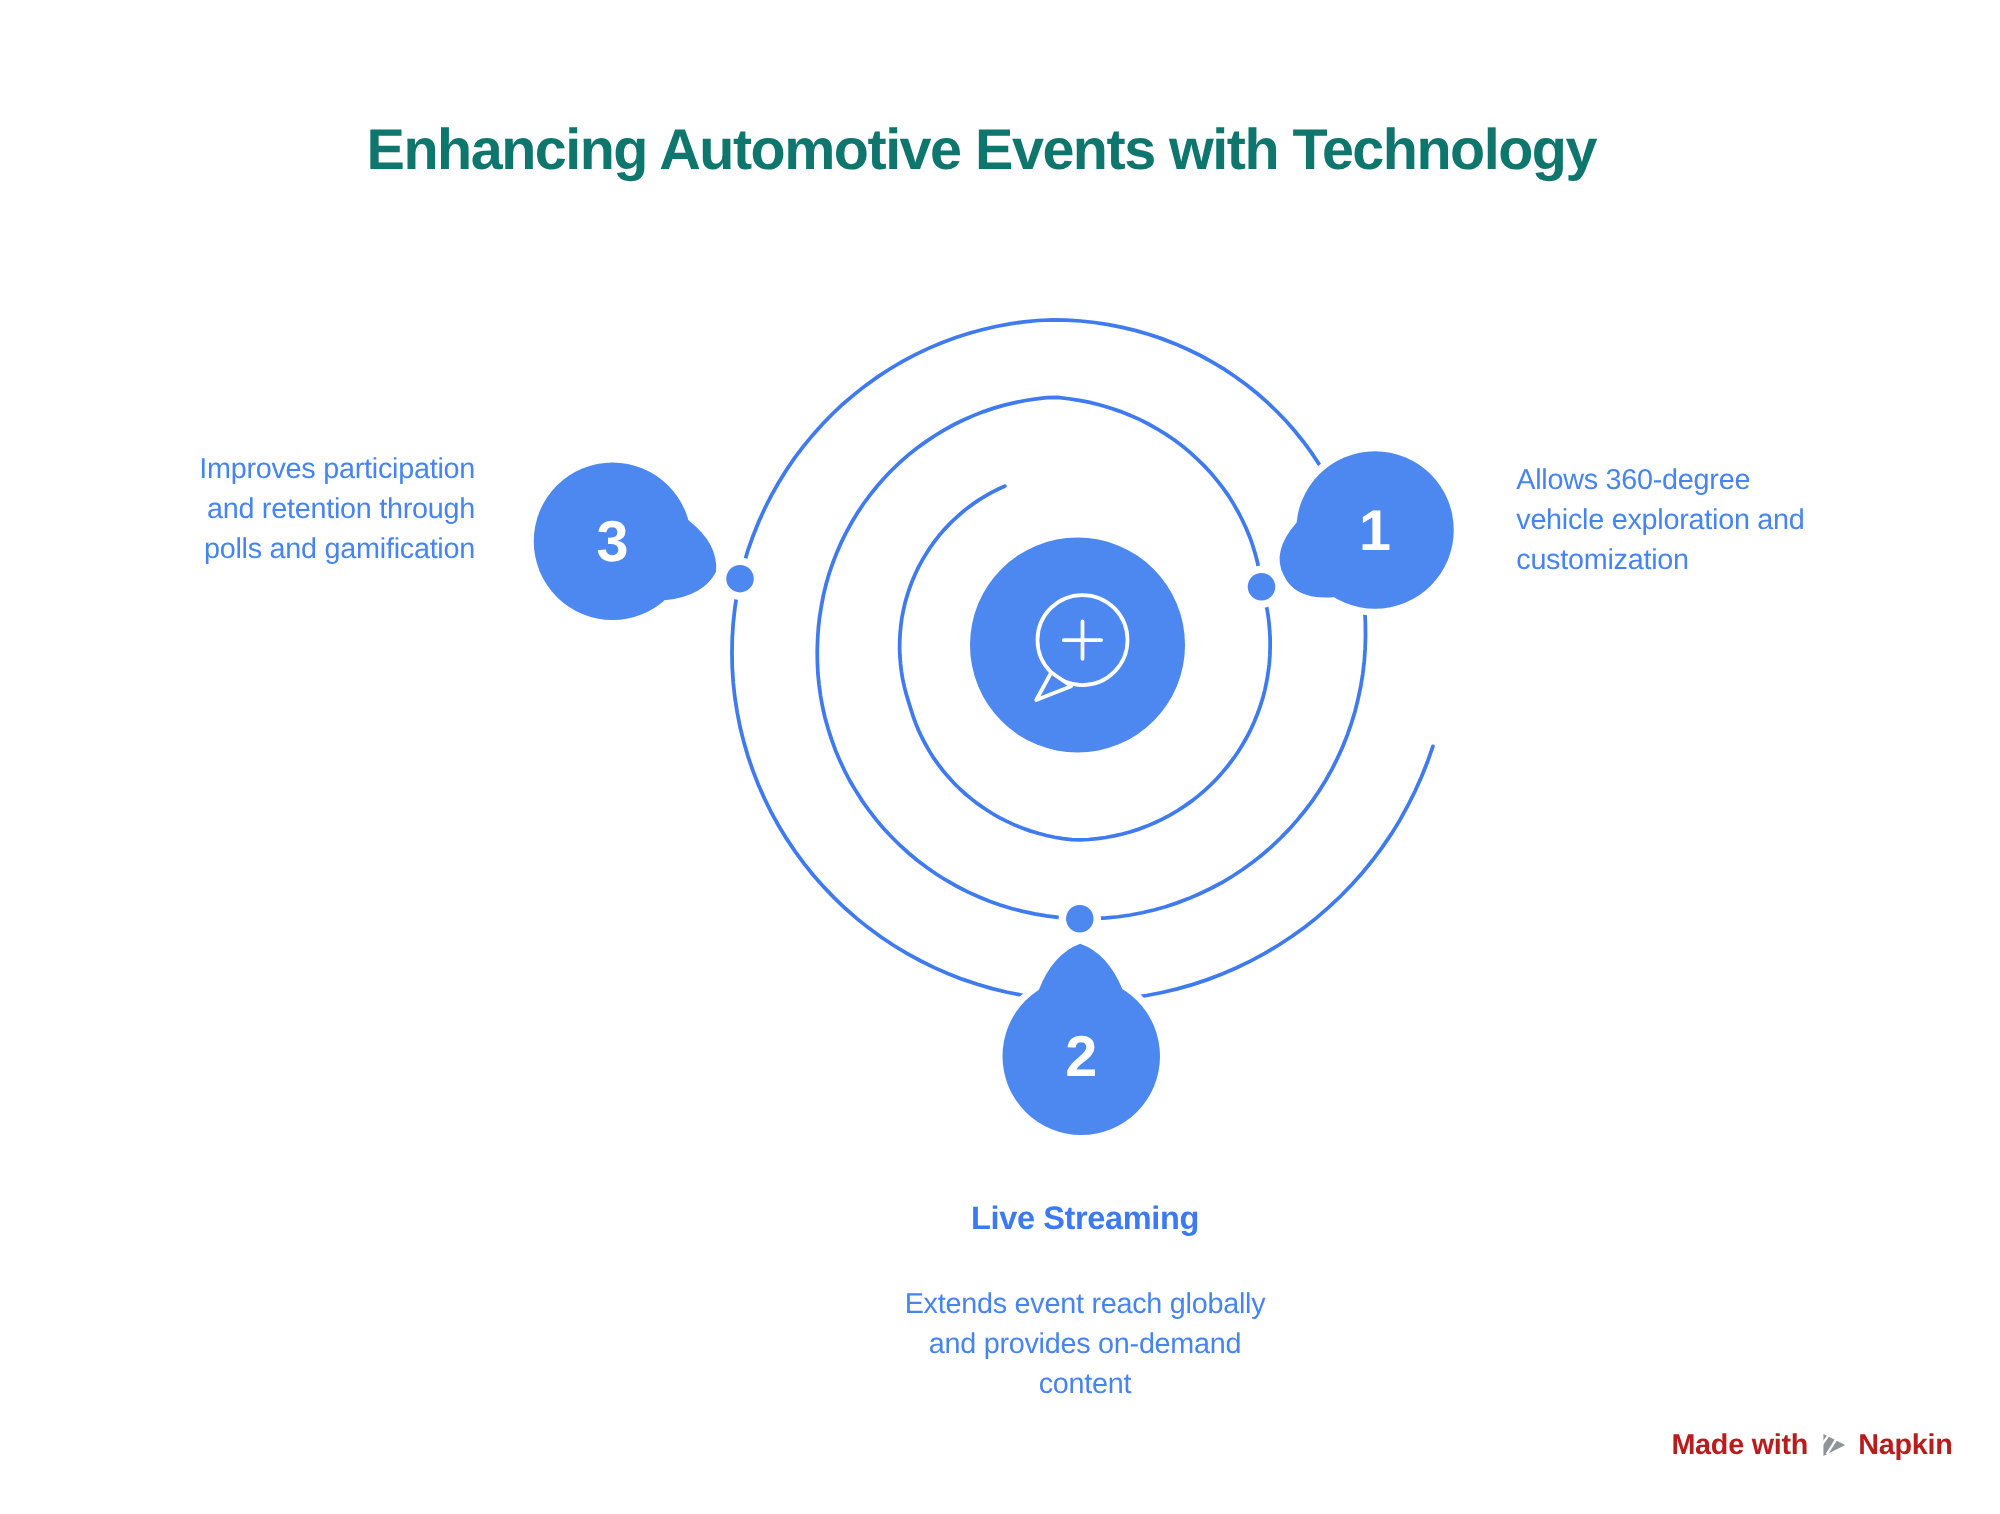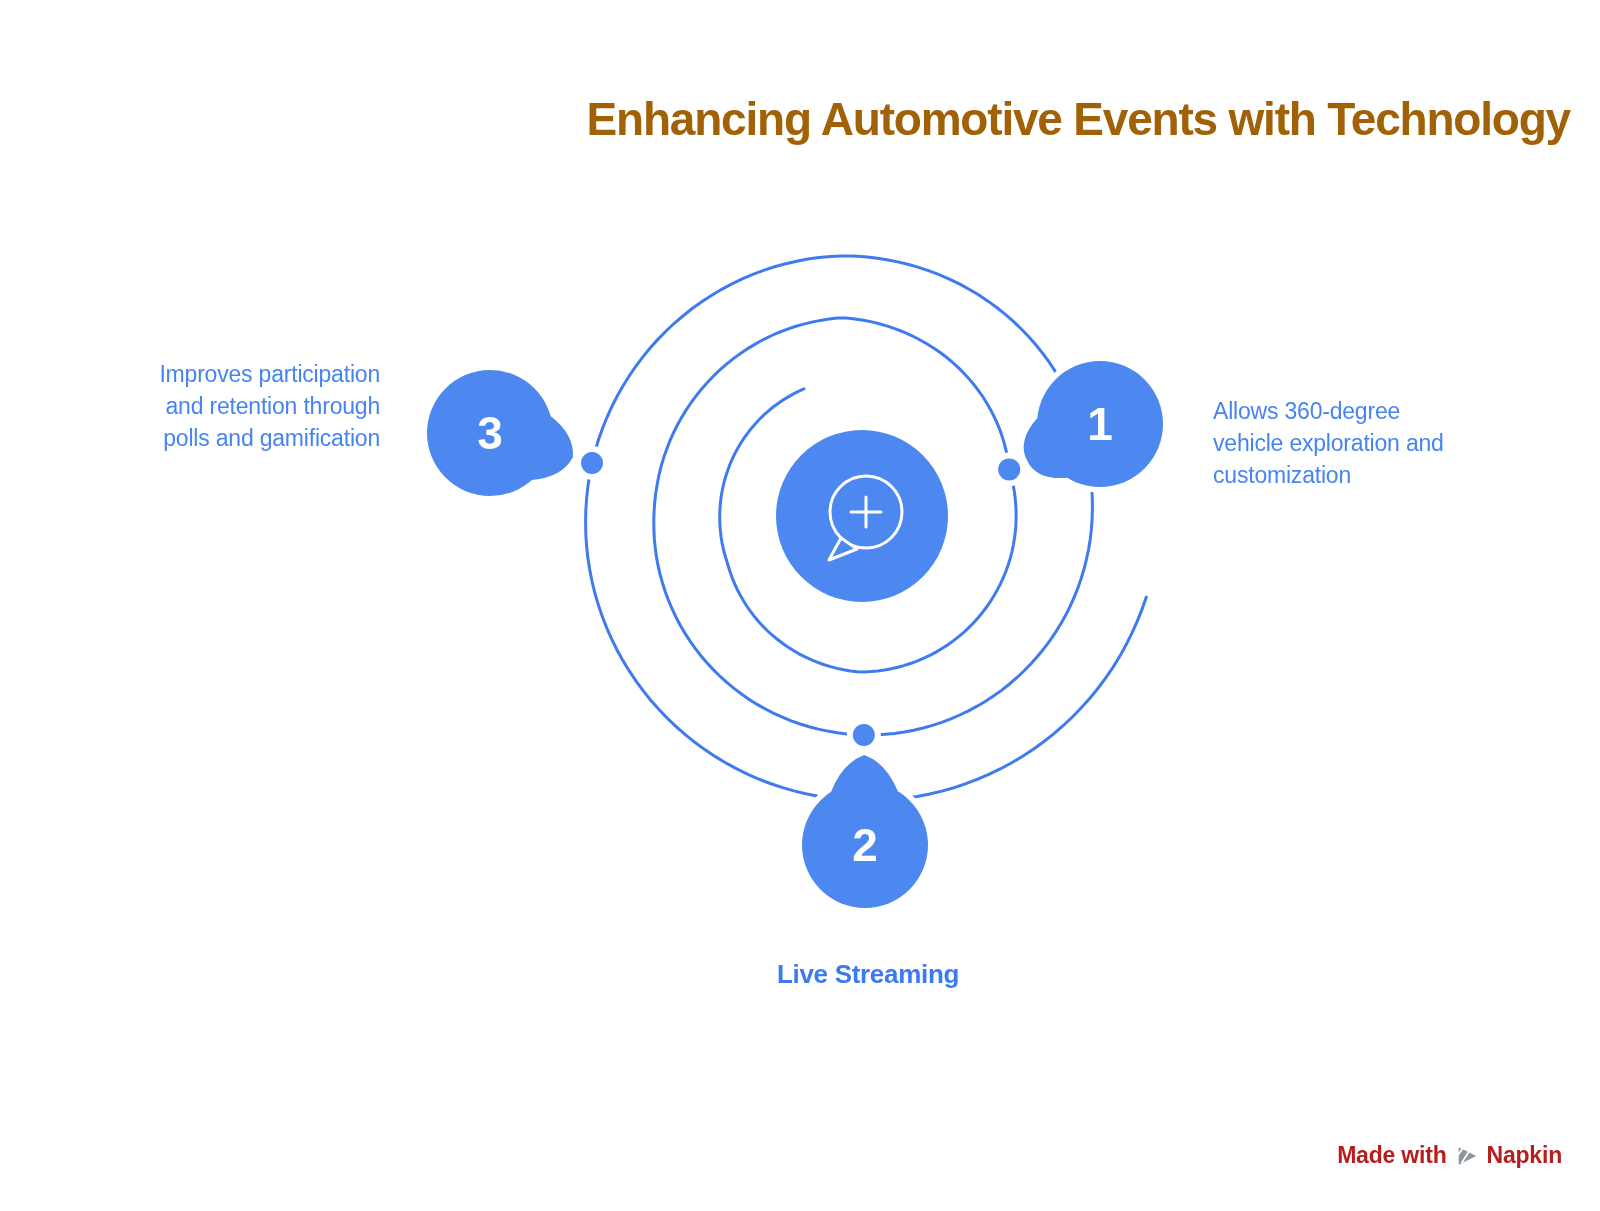--- a/index.html
+++ b/index.html
@@ -1,36 +1,36 @@
 <!DOCTYPE html>
 <html><head>
 <meta charset="utf-8">
 <style>
   html,body{margin:0;padding:0;background:#ffffff;}
   .canvas{
     position:relative;width:1600px;height:1211px;background:#ffffff;
     font-family:"Liberation Sans",sans-serif;overflow:hidden;
   }
   .title{
-    position:absolute;left:0;top:92px;width:1570px;text-align:right;
-    font-size:46px;font-weight:700;letter-spacing:-1.2px;color:#a16207;
+    position:absolute;left:0;top:92px;width:1570px;text-align:center;
+    font-size:46px;font-weight:700;letter-spacing:-1.2px;color:#0f766e;
   }
   .block{position:absolute;}
   .block .h{
     font-size:26px;font-weight:700;color:#3b7af2;line-height:32px;
     letter-spacing:-0.3px;white-space:pre-line;
   }
   .block .b{
     font-size:23px;font-weight:500;color:#4684f2;line-height:32px;
     letter-spacing:-0.2px;white-space:pre-line;
   }
   #blk-left{left:50px;top:326px;width:330px;text-align:right;}
   #blk-left .b{margin-top:32px;}
   #blk-right{left:1213px;top:343px;width:300px;text-align:left;}
-  #blk-right .b{margin-top:52px;}
+  #blk-right .b{margin-top:24px;}
   #blk-bottom{left:648px;top:958px;width:440px;text-align:center;}
   #blk-bottom .b{margin-top:36px;}
   #diagram{position:absolute;left:0;top:0;pointer-events:none;}
   .numtxt{
     font-family:"Liberation Sans",sans-serif;font-weight:700;font-size:46px;
     fill:#ffffff;text-anchor:middle;
   }
   .watermark{
     position:absolute;top:1142px;right:38px;display:flex;align-items:center;gap:9px;
     color:#b91c1c;font-size:23px;font-weight:600;letter-spacing:-0.2px;
@@ -75,20 +75,23 @@
     </svg>
 
   <div class="block" id="blk-right">
     <div class="b">Allows 360-degree
 vehicle exploration and
 customization</div>
   </div>
 
   <div class="block" id="blk-bottom">
     <div class="h">Live Streaming</div>
+    <div class="b">Extends event reach globally
+and provides on-demand
+content</div>
   </div>
 
   <div class="block" id="blk-left">
     <div class="b">Improves participation
 and retention through
 polls and gamification</div>
   </div>
 
   <div class="watermark">
     <span>Made with</span>

